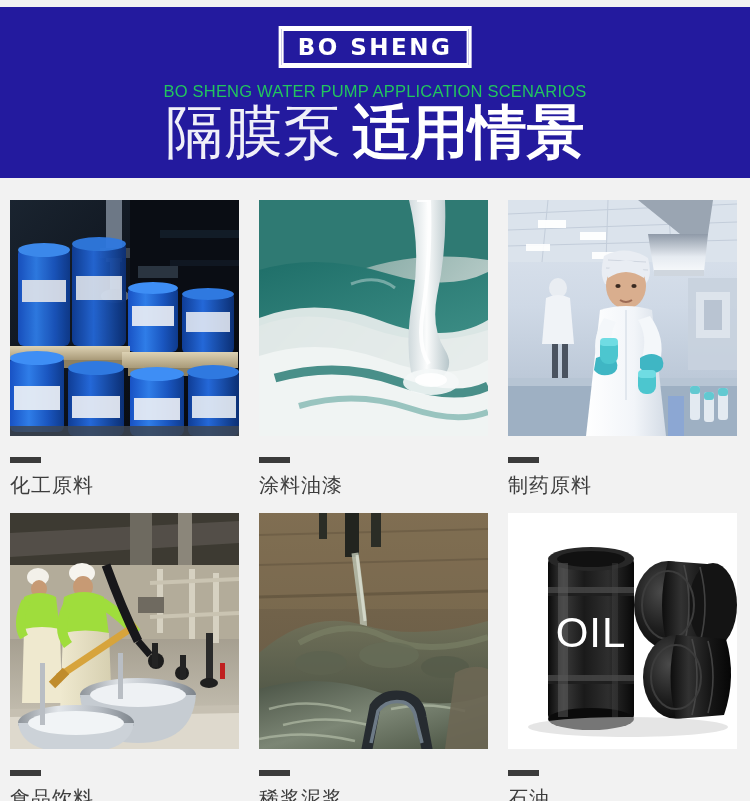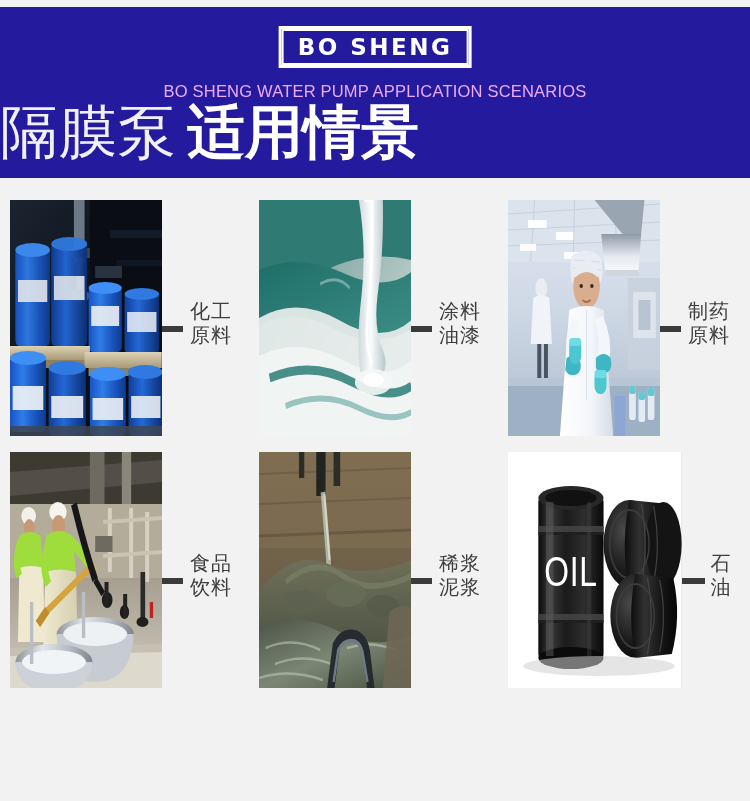--- a/index.html
+++ b/index.html
@@ -80,33 +80,33 @@
     line-height: 1;
     white-space: nowrap;
   }
 
   .banner-subtitle {
     position: absolute;
     left: 0;
     top: 75px;
     width: 750px;
     text-align: center;
-    color: #f0abfc;
+    color: #22c55e;
     font-size: 16.5px;
     letter-spacing: 0.2px;
     white-space: nowrap;
     font-family: "Liberation Sans", sans-serif;
   }
 
   .banner-title {
     position: absolute;
     left: 0;
     top: 96px;
     width: 750px;
-    text-align: left;
+    text-align: center;
     white-space: nowrap;
     line-height: 1;
   }
 
   .banner-title-thin {
     color: #f0f0f8;
     font-size: 58px;
     font-weight: normal;
     letter-spacing: 1px;
     vertical-align: baseline;
@@ -129,22 +129,22 @@
     width: 729px;
     display: flex;
     flex-wrap: wrap;
     column-gap: 20px;
     row-gap: 0px;
   }
 
   .card {
     width: 229px;
     display: flex;
-    flex-direction: row;
-    align-items: center;
+    flex-direction: column;
+    align-items: flex-start;
   }
 
   .card-photo {
     width: 229px;
     height: 236px;
     position: relative;
     overflow: hidden;
     background: #5eead4;
   }
 

